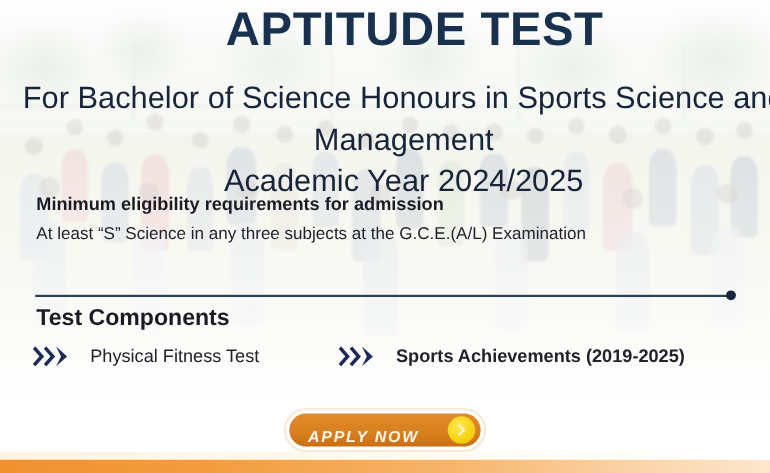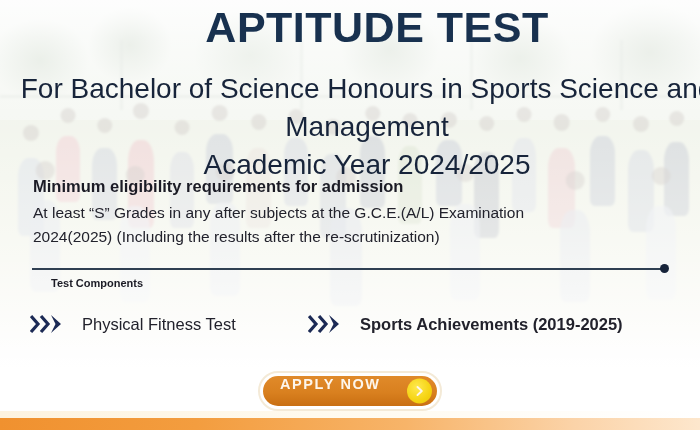--- a/index.html
+++ b/index.html
@@ -172,23 +172,23 @@
     left: 660px;
     top: 264px;
     width: 9px;
     height: 9px;
     border-radius: 50%;
     background: #17243a;
   }
 
   .components-heading {
     position: absolute;
-    left: 51px;
+    left: 33px;
     top: 277px;
-    font-size: 11px;
+    font-size: 21px;
     font-weight: bold;
     color: #1b1b25;
   }
 
   .component {
     position: absolute;
     top: 313px;
     display: flex;
     align-items: center;
     gap: 14px;
@@ -217,23 +217,24 @@
     background: transparent;
     cursor: pointer;
   }
   .apply-btn {
     position: relative;
     width: 100%;
     height: 100%;
     border-radius: 18px;
     background: linear-gradient(180deg,#e08a2a 0%, #d9801f 55%, #c96f12 100%);
     display: flex;
-    align-items: flex-start;
+    align-items: flex-end;
     box-sizing: border-box;
     padding-left: 17px;
+    font-style: italic;
   }
   .apply-text {
     font-size: 14.5px;
     font-weight: bold;
     letter-spacing: 1.6px;
     color: #fdf6ec;
   }
   .apply-arrow {
     position: absolute;
     right: 5px;
@@ -325,22 +326,21 @@
     <div class="title">APTITUDE TEST</div>
 
     <div class="subtitle">
       <span class="line1">For Bachelor of Science Honours in Sports Science and Management</span>
       <span class="line2">Academic Year 2024/2025</span>
     </div>
 
     <div class="eligibility-heading">Minimum eligibility requirements for admission</div>
 
     <div class="eligibility-body">
-      <span>At least “S” Grades in any after subjects at the G.C.E.(A/L) Examination</span>
-      <span>2024(2025) (Including the results after the re-scrutinization)</span>
+      <span>At least “S” Science in any three subjects at the G.C.E.(A/L) Examination</span>
     </div>
 
     <div class="divider"></div>
     <div class="divider-dot"></div>
 
     <div class="components-heading">Test Components</div>
 
     <div class="component first">
       <span class="chevrons">
         <svg width="38" height="22" viewBox="0 0 38 22" aria-hidden="true">

